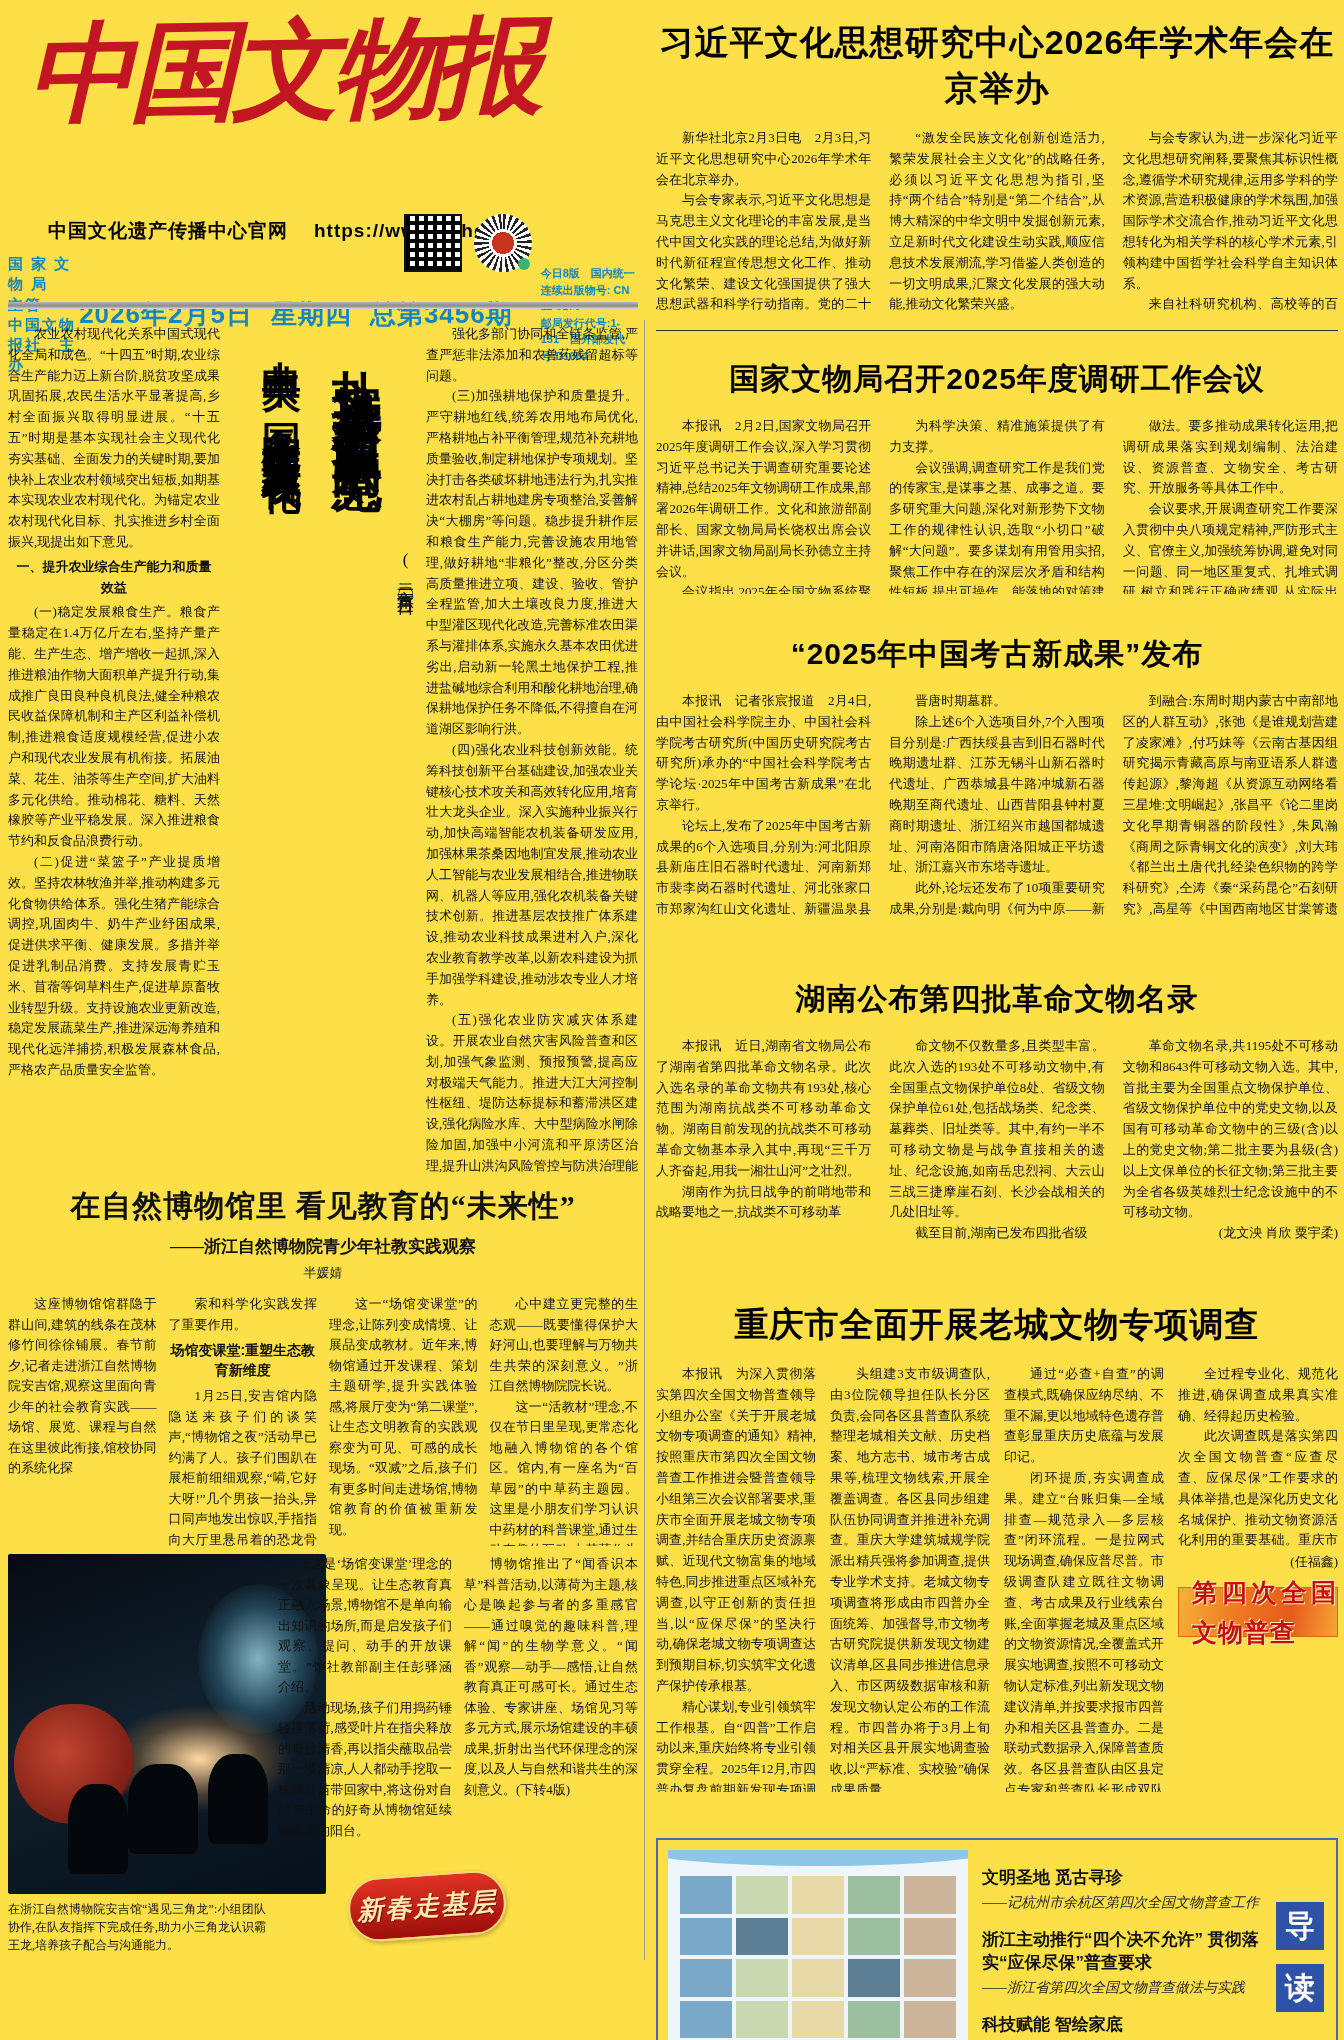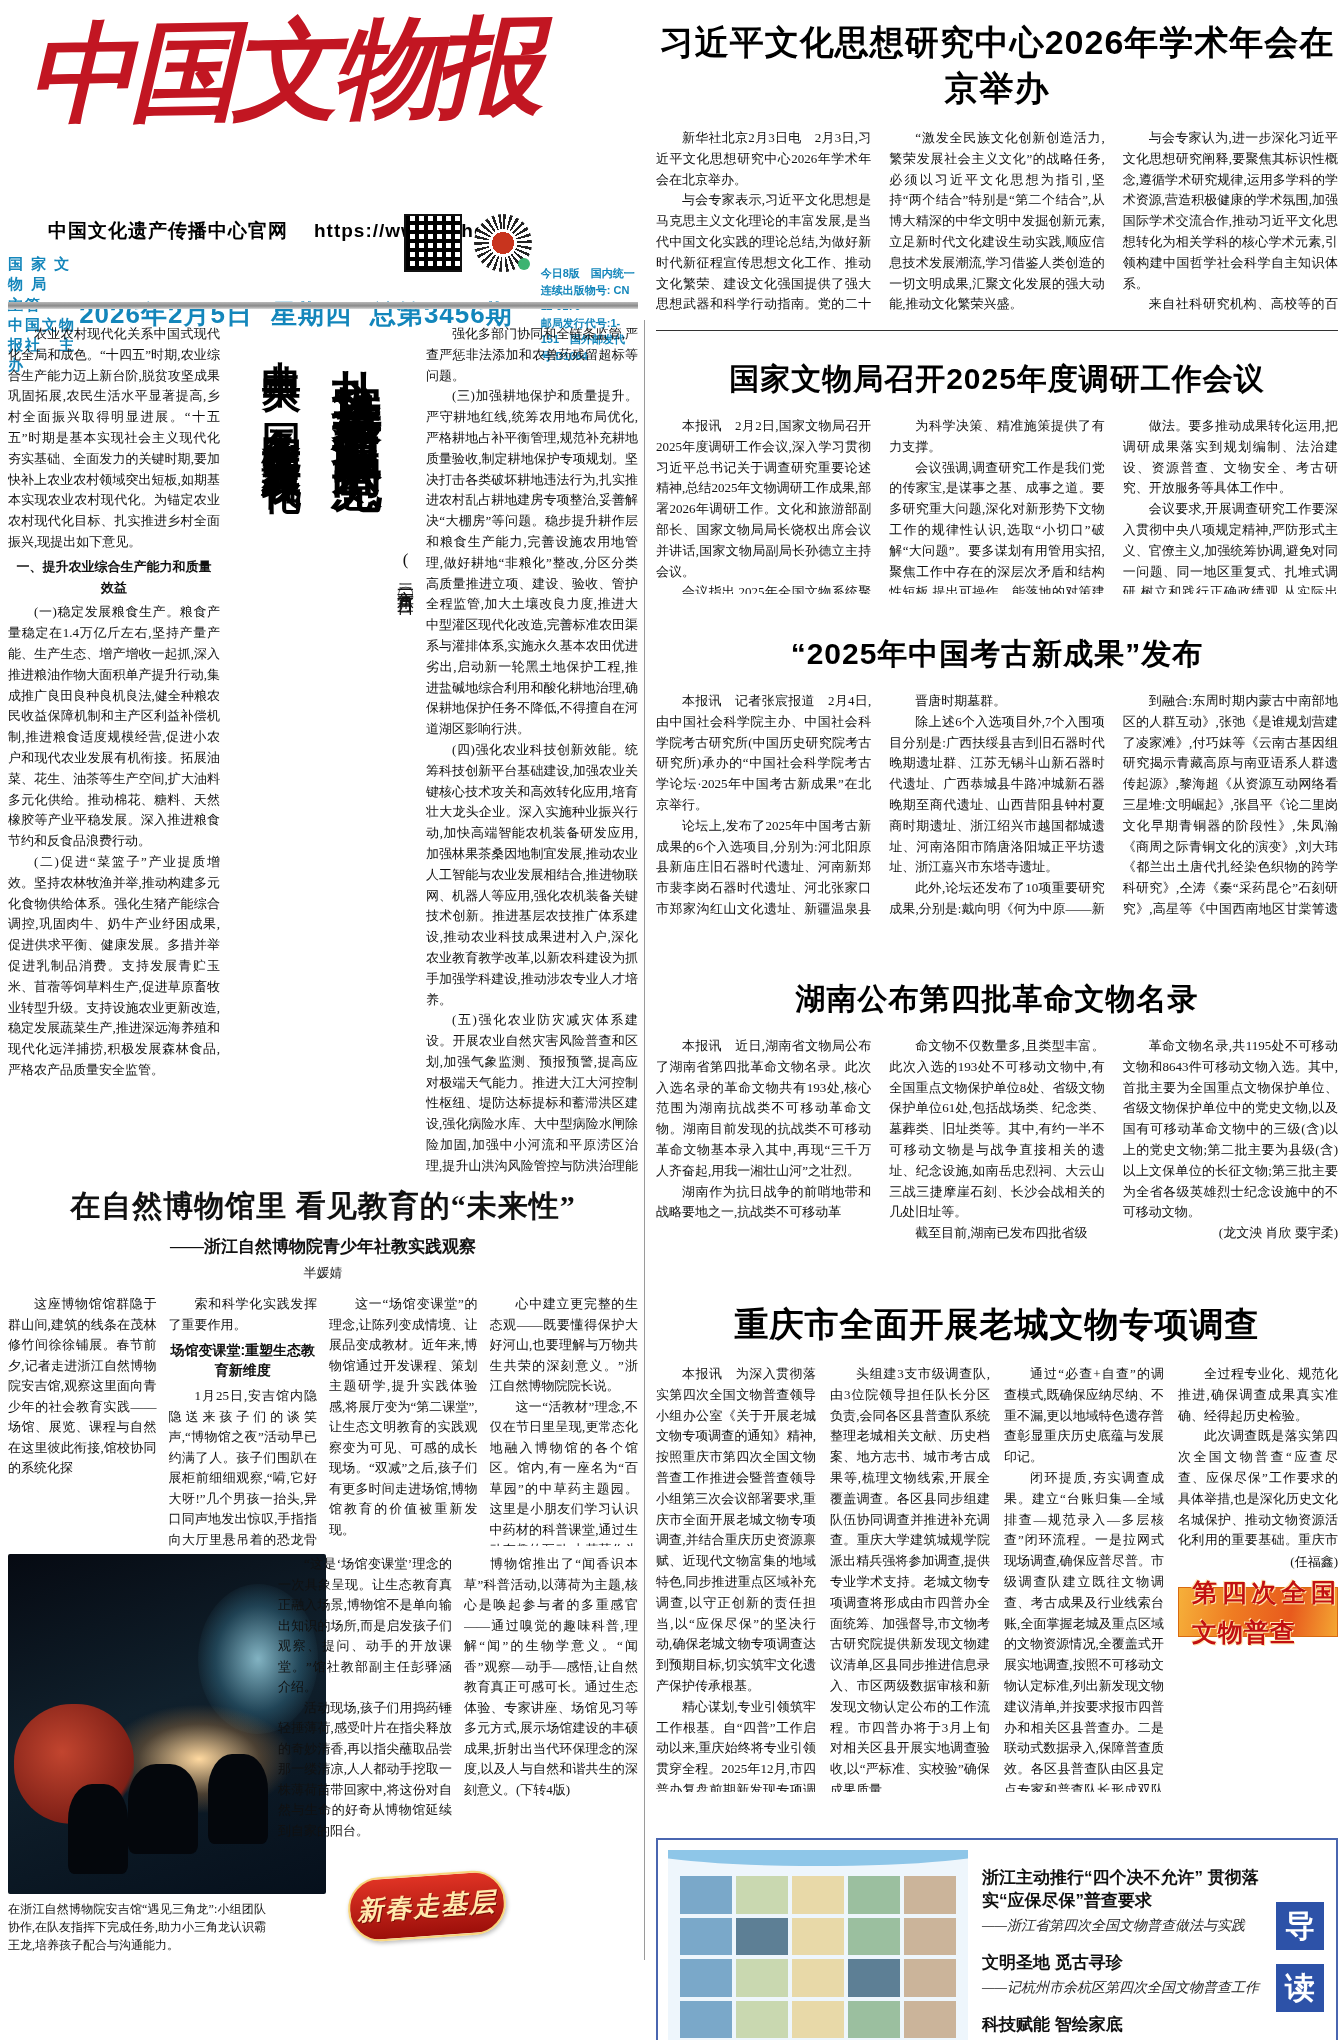--- a/index.html
+++ b/index.html
@@ -1,17 +1,17 @@
 <!DOCTYPE html>
 <html><head>
 <meta charset="utf-8">
 <style>
   * { margin:0; padding:0; box-sizing:border-box; }
   html,body { background:#e8e8e4; }
-  .sheet { position:relative; width:1344px; height:2040px; background:#ffffff; overflow:hidden;
+  .sheet { position:relative; width:1344px; height:2040px; background:#fde047; overflow:hidden;
            font-family:"Liberation Serif","DejaVu Serif",serif; color:#111; }
   
   .left-page { position:absolute; left:8px; top:6px; width:630px; height:2028px; }
   .masthead { position:relative; height:292px; }
   .brand { position:absolute; left:14px; top:-8px; width:520px; text-align:center;
            font-size:108px; font-weight:bold; font-style:italic; color:#c21622;
            letter-spacing:-6px; transform:rotate(-1deg); white-space:nowrap;
            font-family:"DejaVu Serif","Liberation Serif",serif; }
   .site-line { position:absolute; left:40px; top:212px; font-size:19px; font-weight:bold;
                font-family:"Liberation Sans","DejaVu Sans",sans-serif; color:#000; letter-spacing:1px;}
@@ -358,26 +358,26 @@
             <i></i>
             <i></i>
             <i></i>
             <i></i>
             <i></i>
             <i></i>
         </div>
       </div>
       <div class="guide-list">
         <div class="g-item">
+          <div class="g-title">文明圣地 觅古寻珍</div>
+          <div class="g-sub">——记杭州市余杭区第四次全国文物普查工作</div>
+        </div>
+        <div class="g-item">
           <div class="g-title">浙江主动推行“四个决不允许” 贯彻落实“应保尽保”普查要求</div>
           <div class="g-sub">——浙江省第四次全国文物普查做法与实践</div>
-        </div>
-        <div class="g-item">
-          <div class="g-title">文明圣地 觅古寻珍</div>
-          <div class="g-sub">——记杭州市余杭区第四次全国文物普查工作</div>
         </div>
         <div class="g-item">
           <div class="g-title">科技赋能 智绘家底</div>
           <div class="g-sub">——嵊州市全力推进第四次全国文物普查</div>
         </div>
       </div>
 
       <div class="guide-label">
         <div>导</div>
         <div>读</div>

